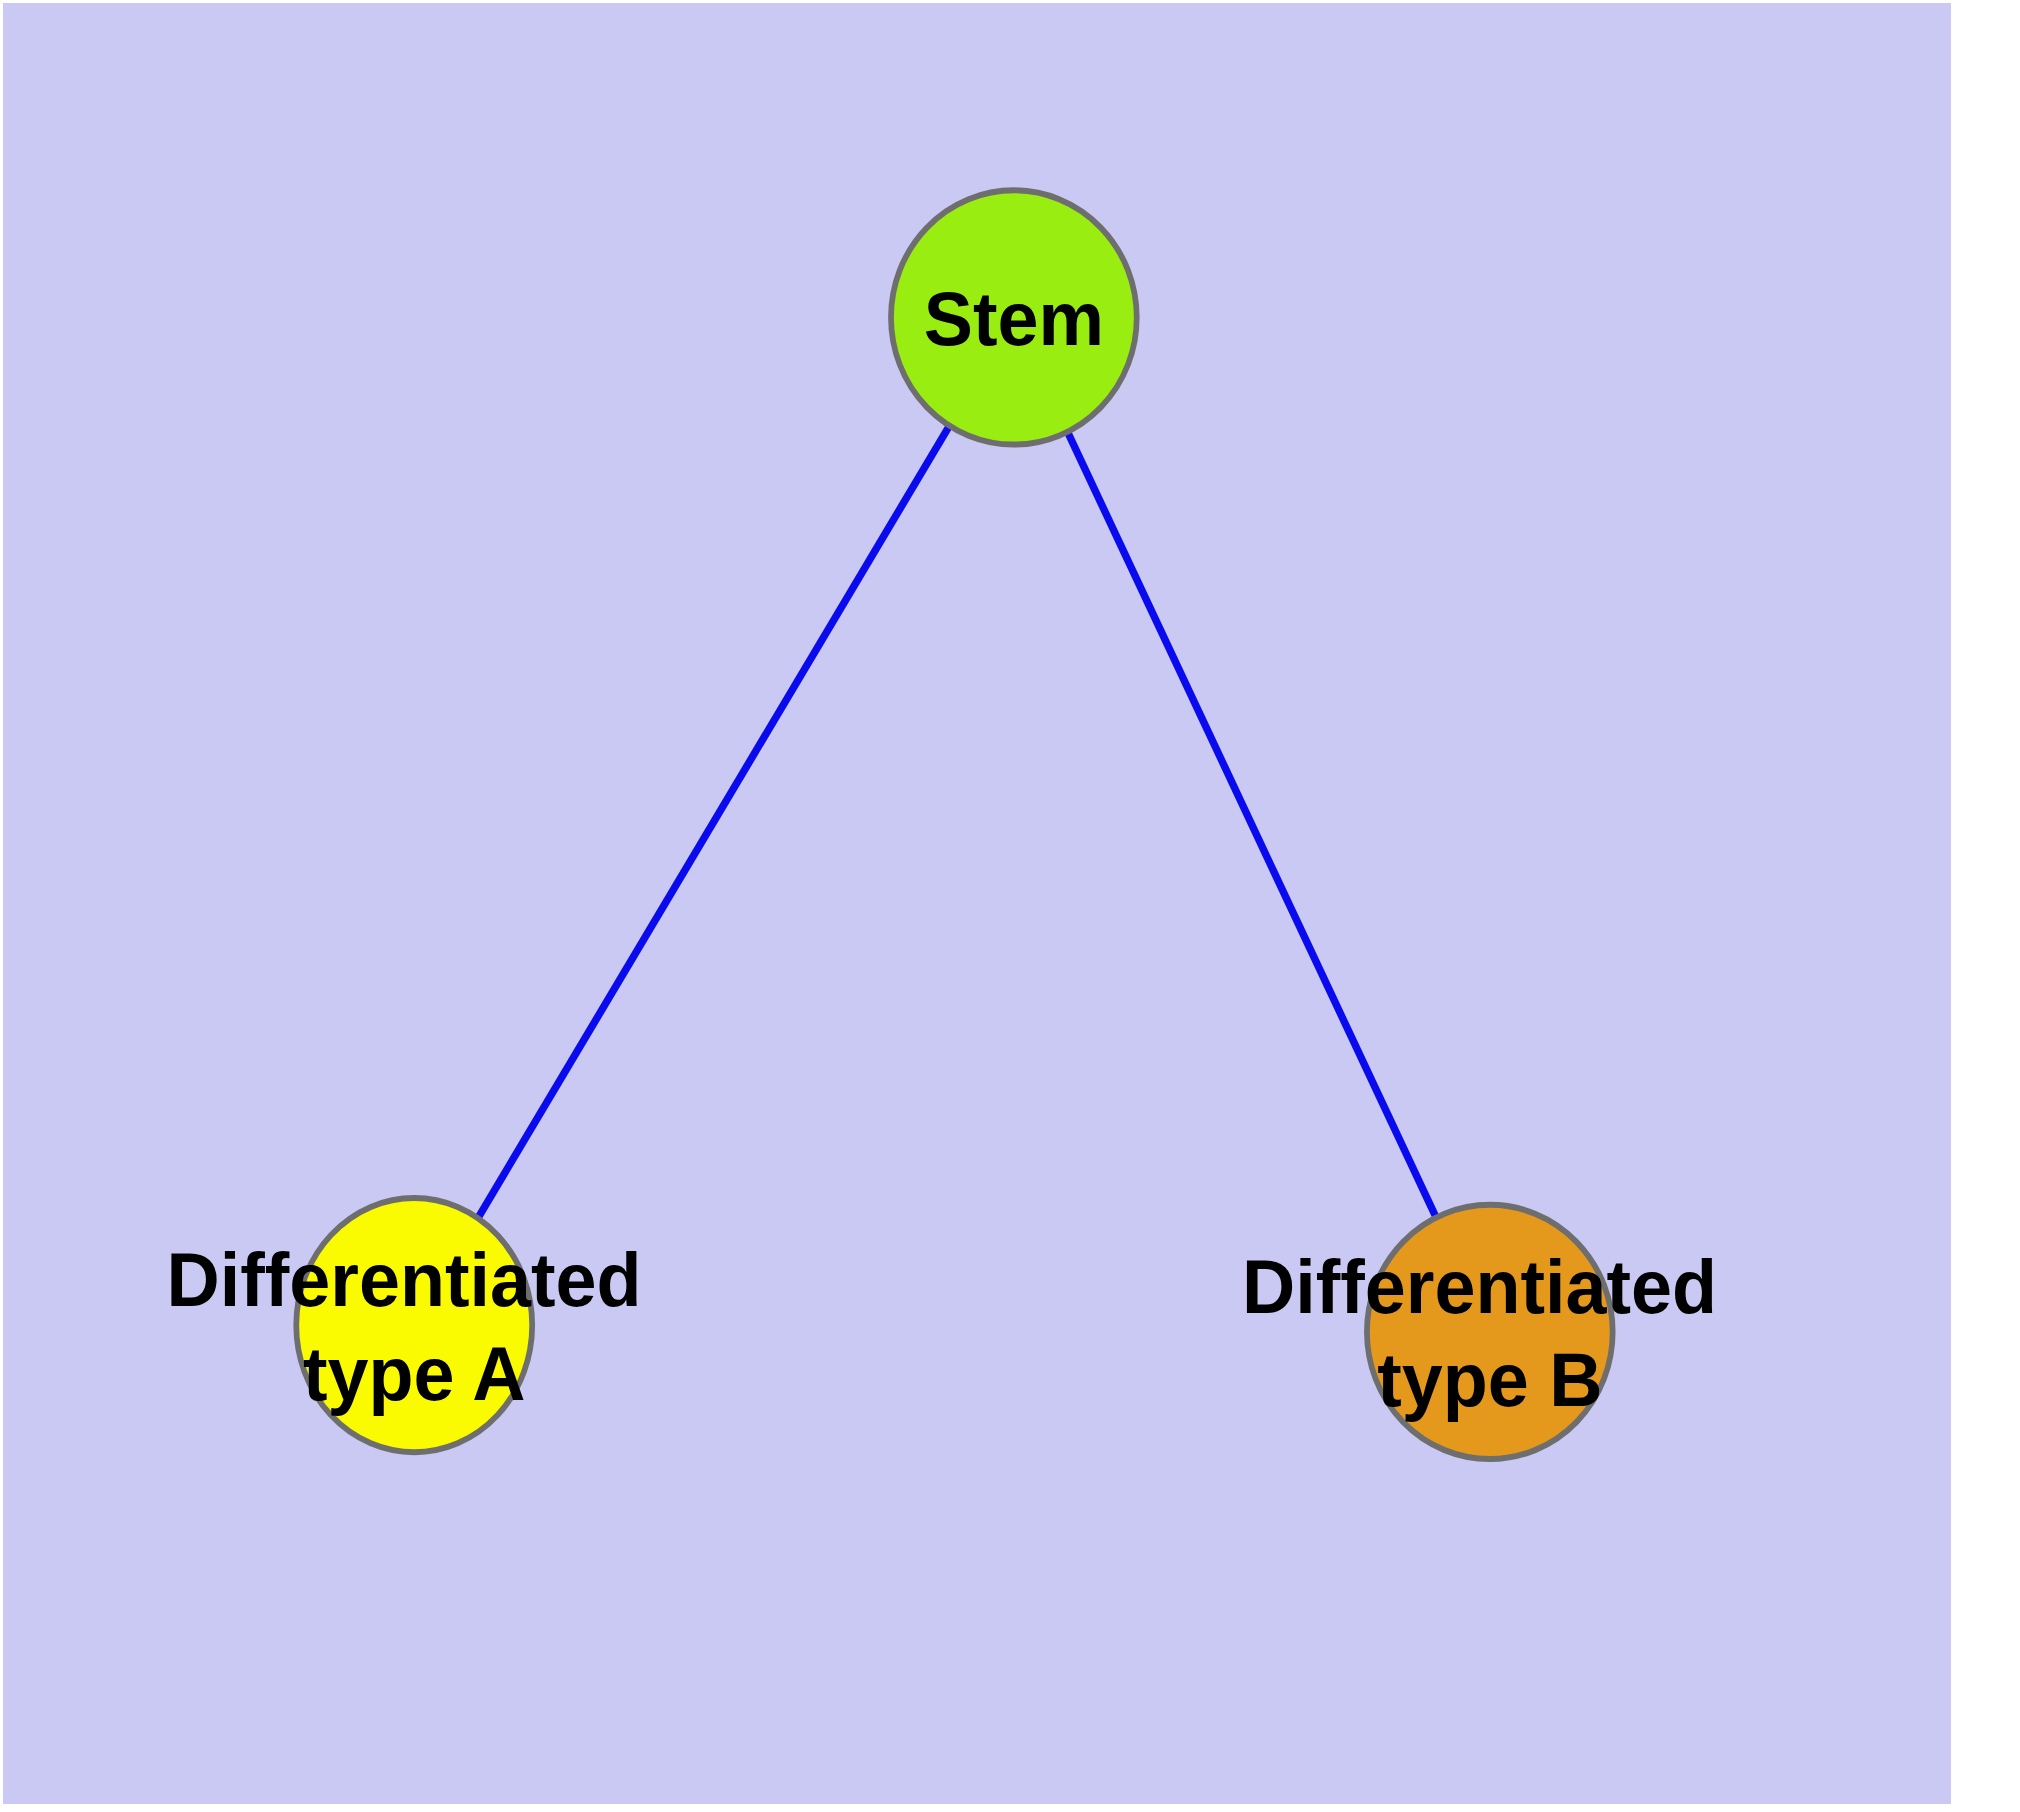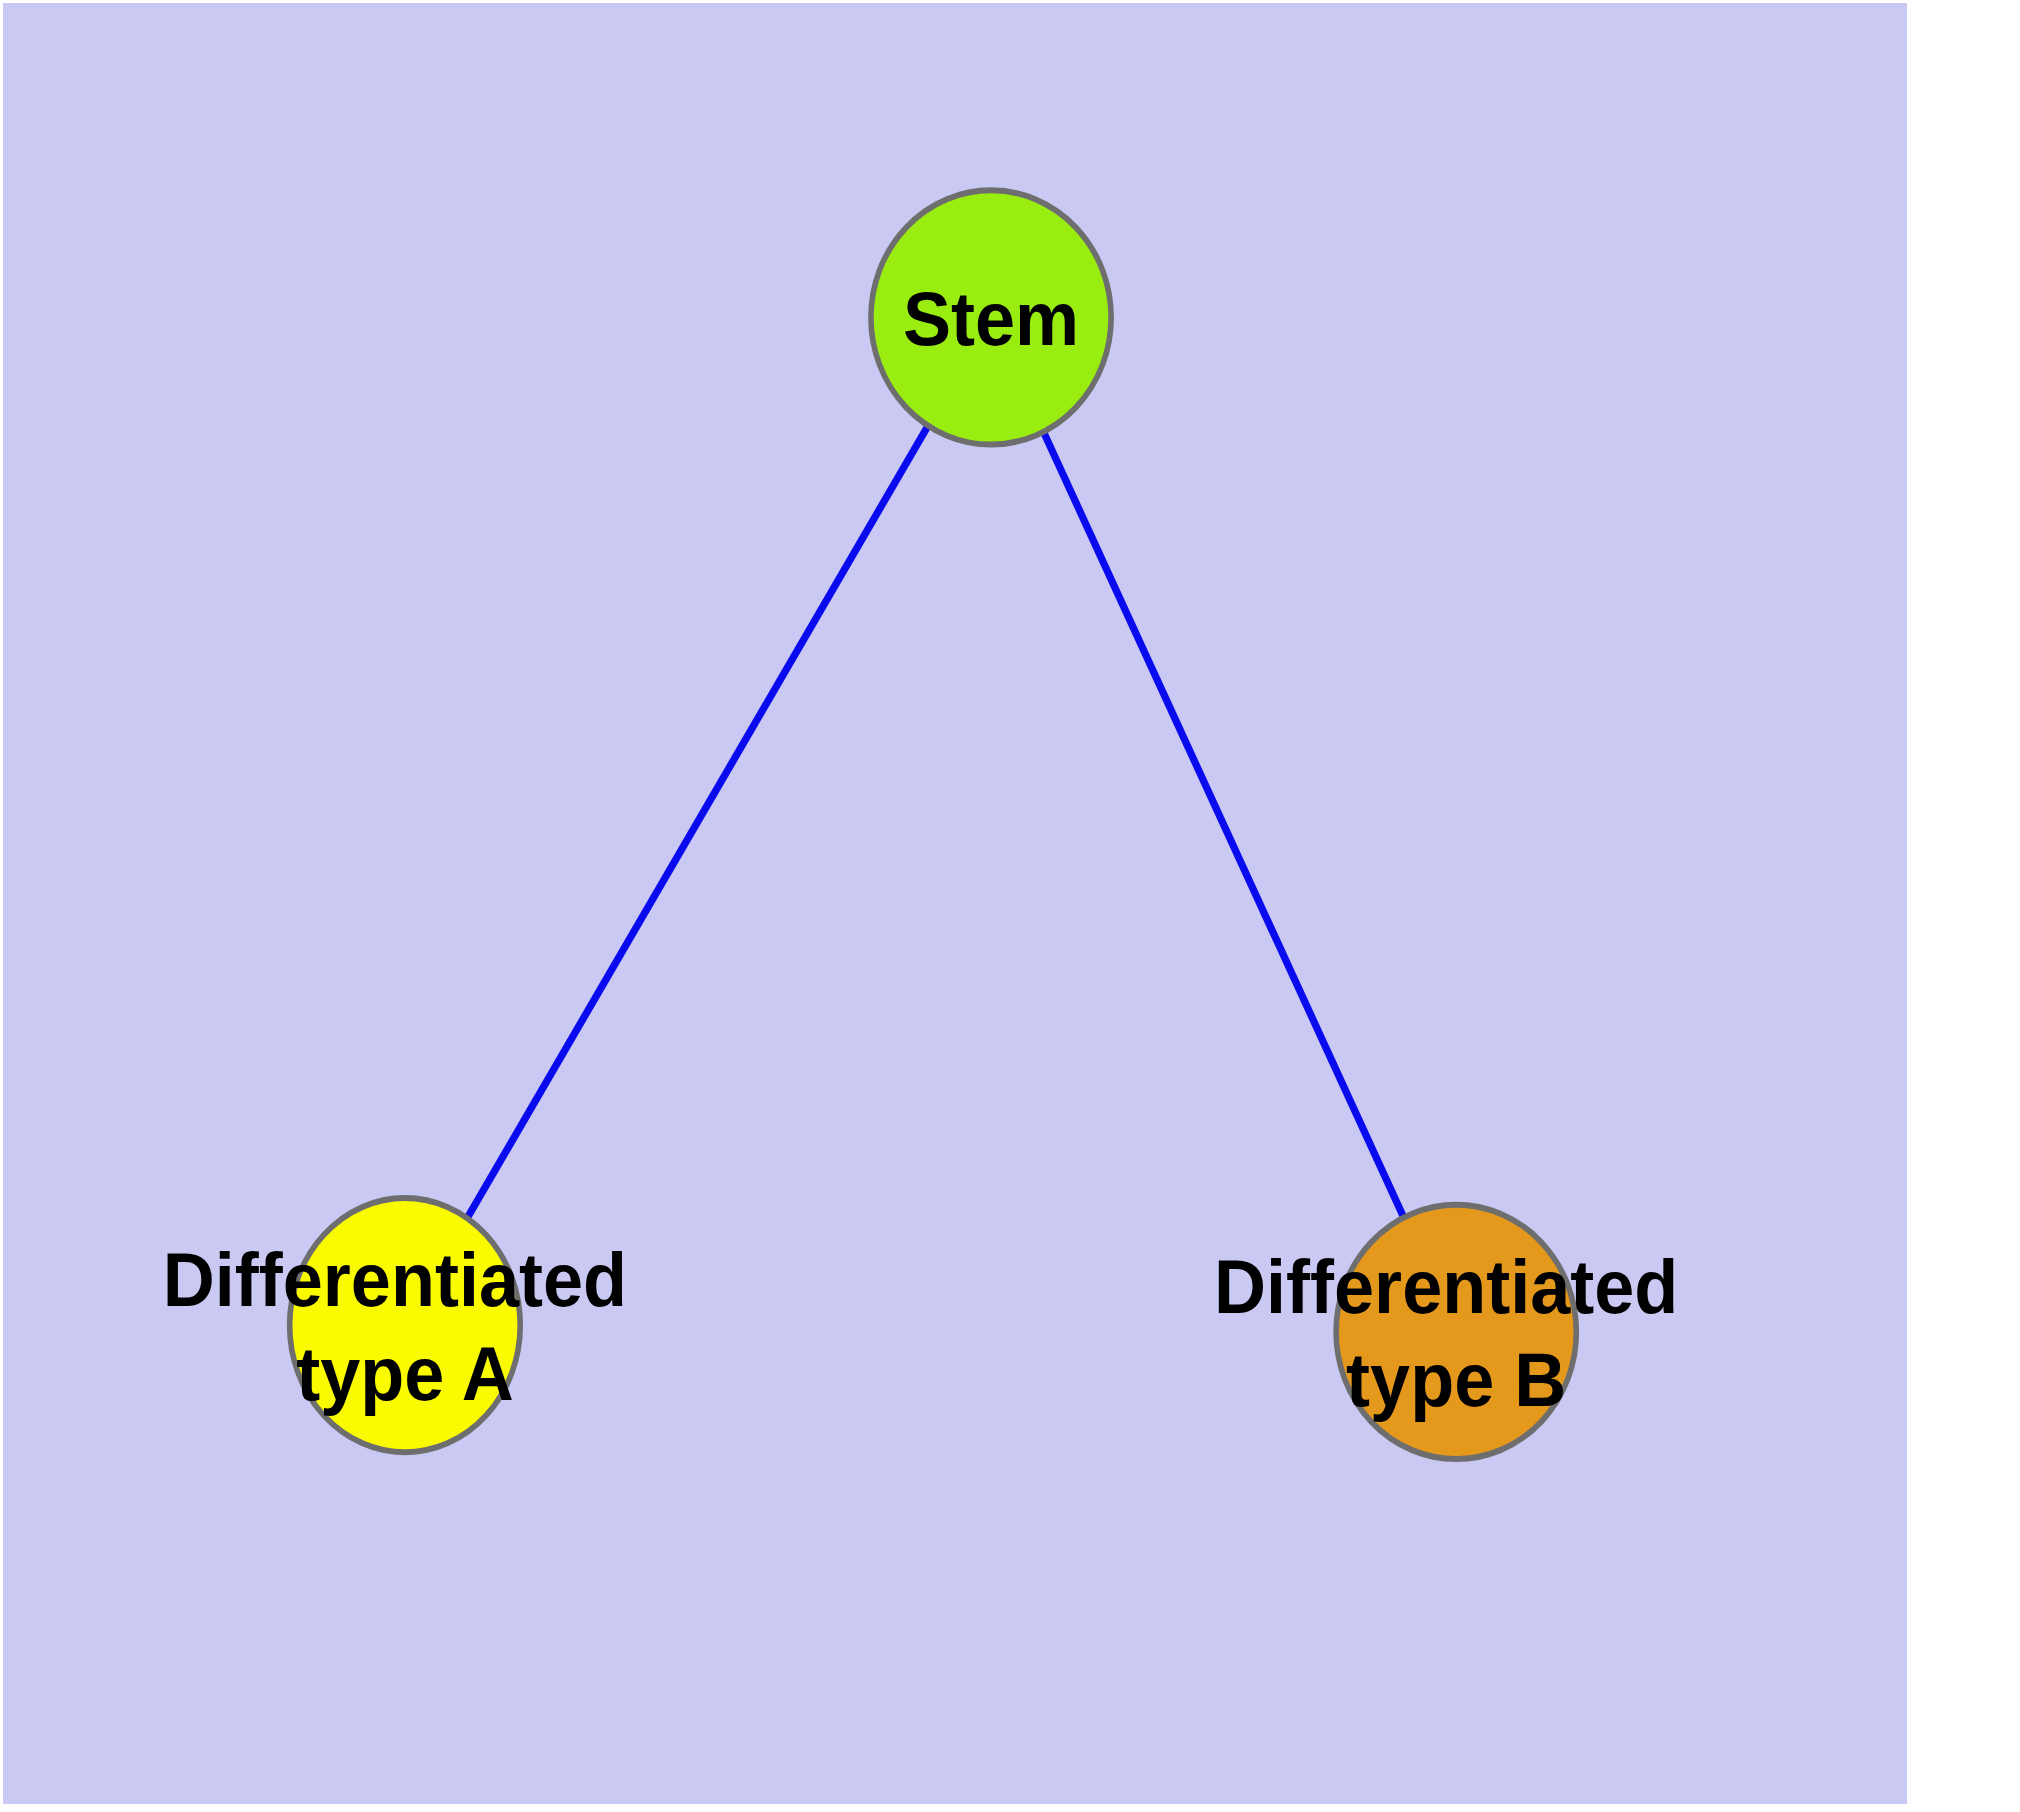--- a/index.html
+++ b/index.html
@@ -7,20 +7,21 @@
       padding: 0;
       background: #ffffff;
       font-family: "Liberation Sans", "DejaVu Sans", sans-serif;
     }
     .page {
       position: relative;
       width: 1909px;
       height: 1812px;
       background: #ffffff;
       overflow: hidden;
+      padding-left: 44px;
     }
     .canvas {
       position: absolute;
       left: 2.5px;
       top: 2.5px;
       right: 2.5px;
       bottom: 8.5px;
     }
     .canvas svg {
       display: block;

